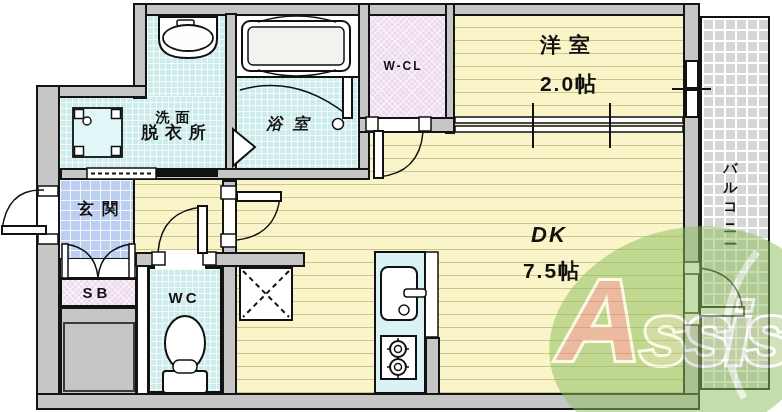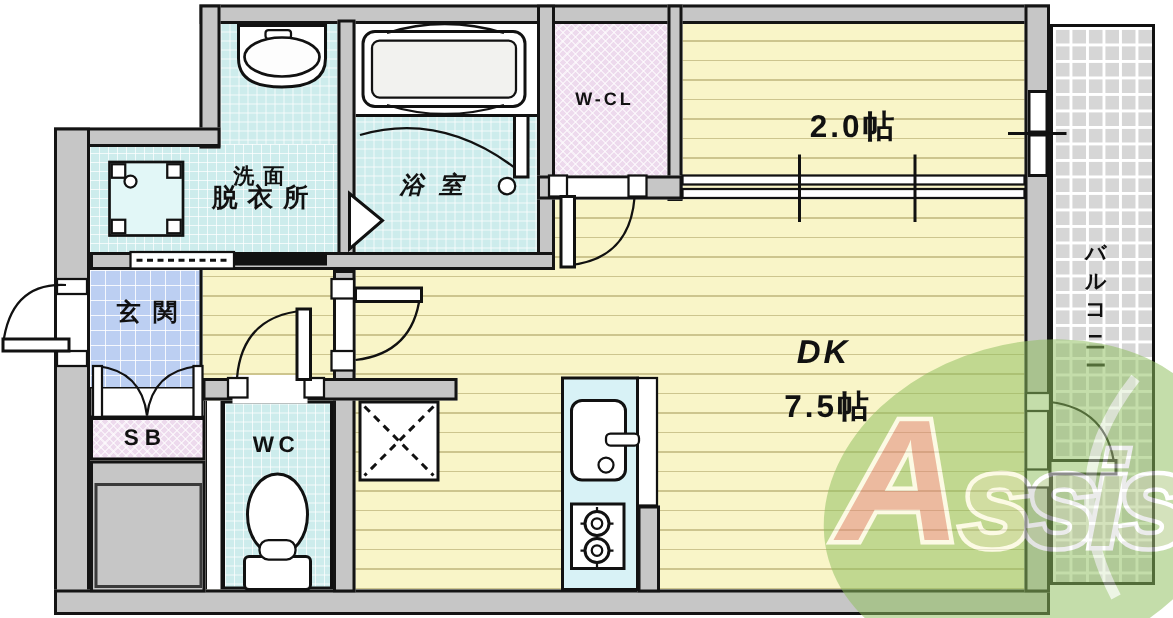--- a/index.html
+++ b/index.html
@@ -196,20 +196,21 @@
         <circle cx="398" cy="367" r="8" fill="#fff" stroke="#111" stroke-width="2"></circle>
         <circle cx="398" cy="367" r="3.5" fill="#fff" stroke="#111" stroke-width="1.5"></circle>
       </g>
     </g>
   </svg>
 
   <div class="lbl" style="left:173px;top:102px;font-size:14px;letter-spacing:1px;margin-top:16px;">洗 面</div>
   <div class="lbl" style="left:174px;top:132px;font-size:17px;letter-spacing:1px;">脱 衣 所</div>
   <div class="lbl" style="left:289px;top:124px;font-size:16px;letter-spacing:3px;font-style:italic;">浴 室</div>
   <div class="lbl" style="left:403px;top:66px;font-size:12px;letter-spacing:2px;">W-CL</div>
+  <div class="lbl" style="left:569px;top:45px;font-size:21px;letter-spacing:8px;">洋室</div>
   <div class="lbl" style="left:569px;top:84px;font-size:21px;letter-spacing:2px;">2.0帖</div>
   <div class="lbl" style="left:549px;top:235px;font-size:22px;letter-spacing:2px;font-style:italic;">DK</div>
   <div class="lbl" style="left:552px;top:271px;font-size:21px;letter-spacing:2px;">7.5帖</div>
   <div class="lbl" style="left:99px;top:209px;font-size:16px;letter-spacing:2px;">玄 関</div>
   <div class="lbl" style="left:97px;top:292px;font-size:15px;letter-spacing:4px;">SB</div>
   <div class="lbl" style="left:184px;top:297px;font-size:15px;letter-spacing:3px;">WC</div>
   <div class="vlbl" style="left:722px;top:152px;font-size:14px;letter-spacing:5px;">バルコニー</div>
 
   <svg width="782" height="412" viewBox="0 0 782 412" style="pointer-events:none;">
     <g opacity="0.52">

